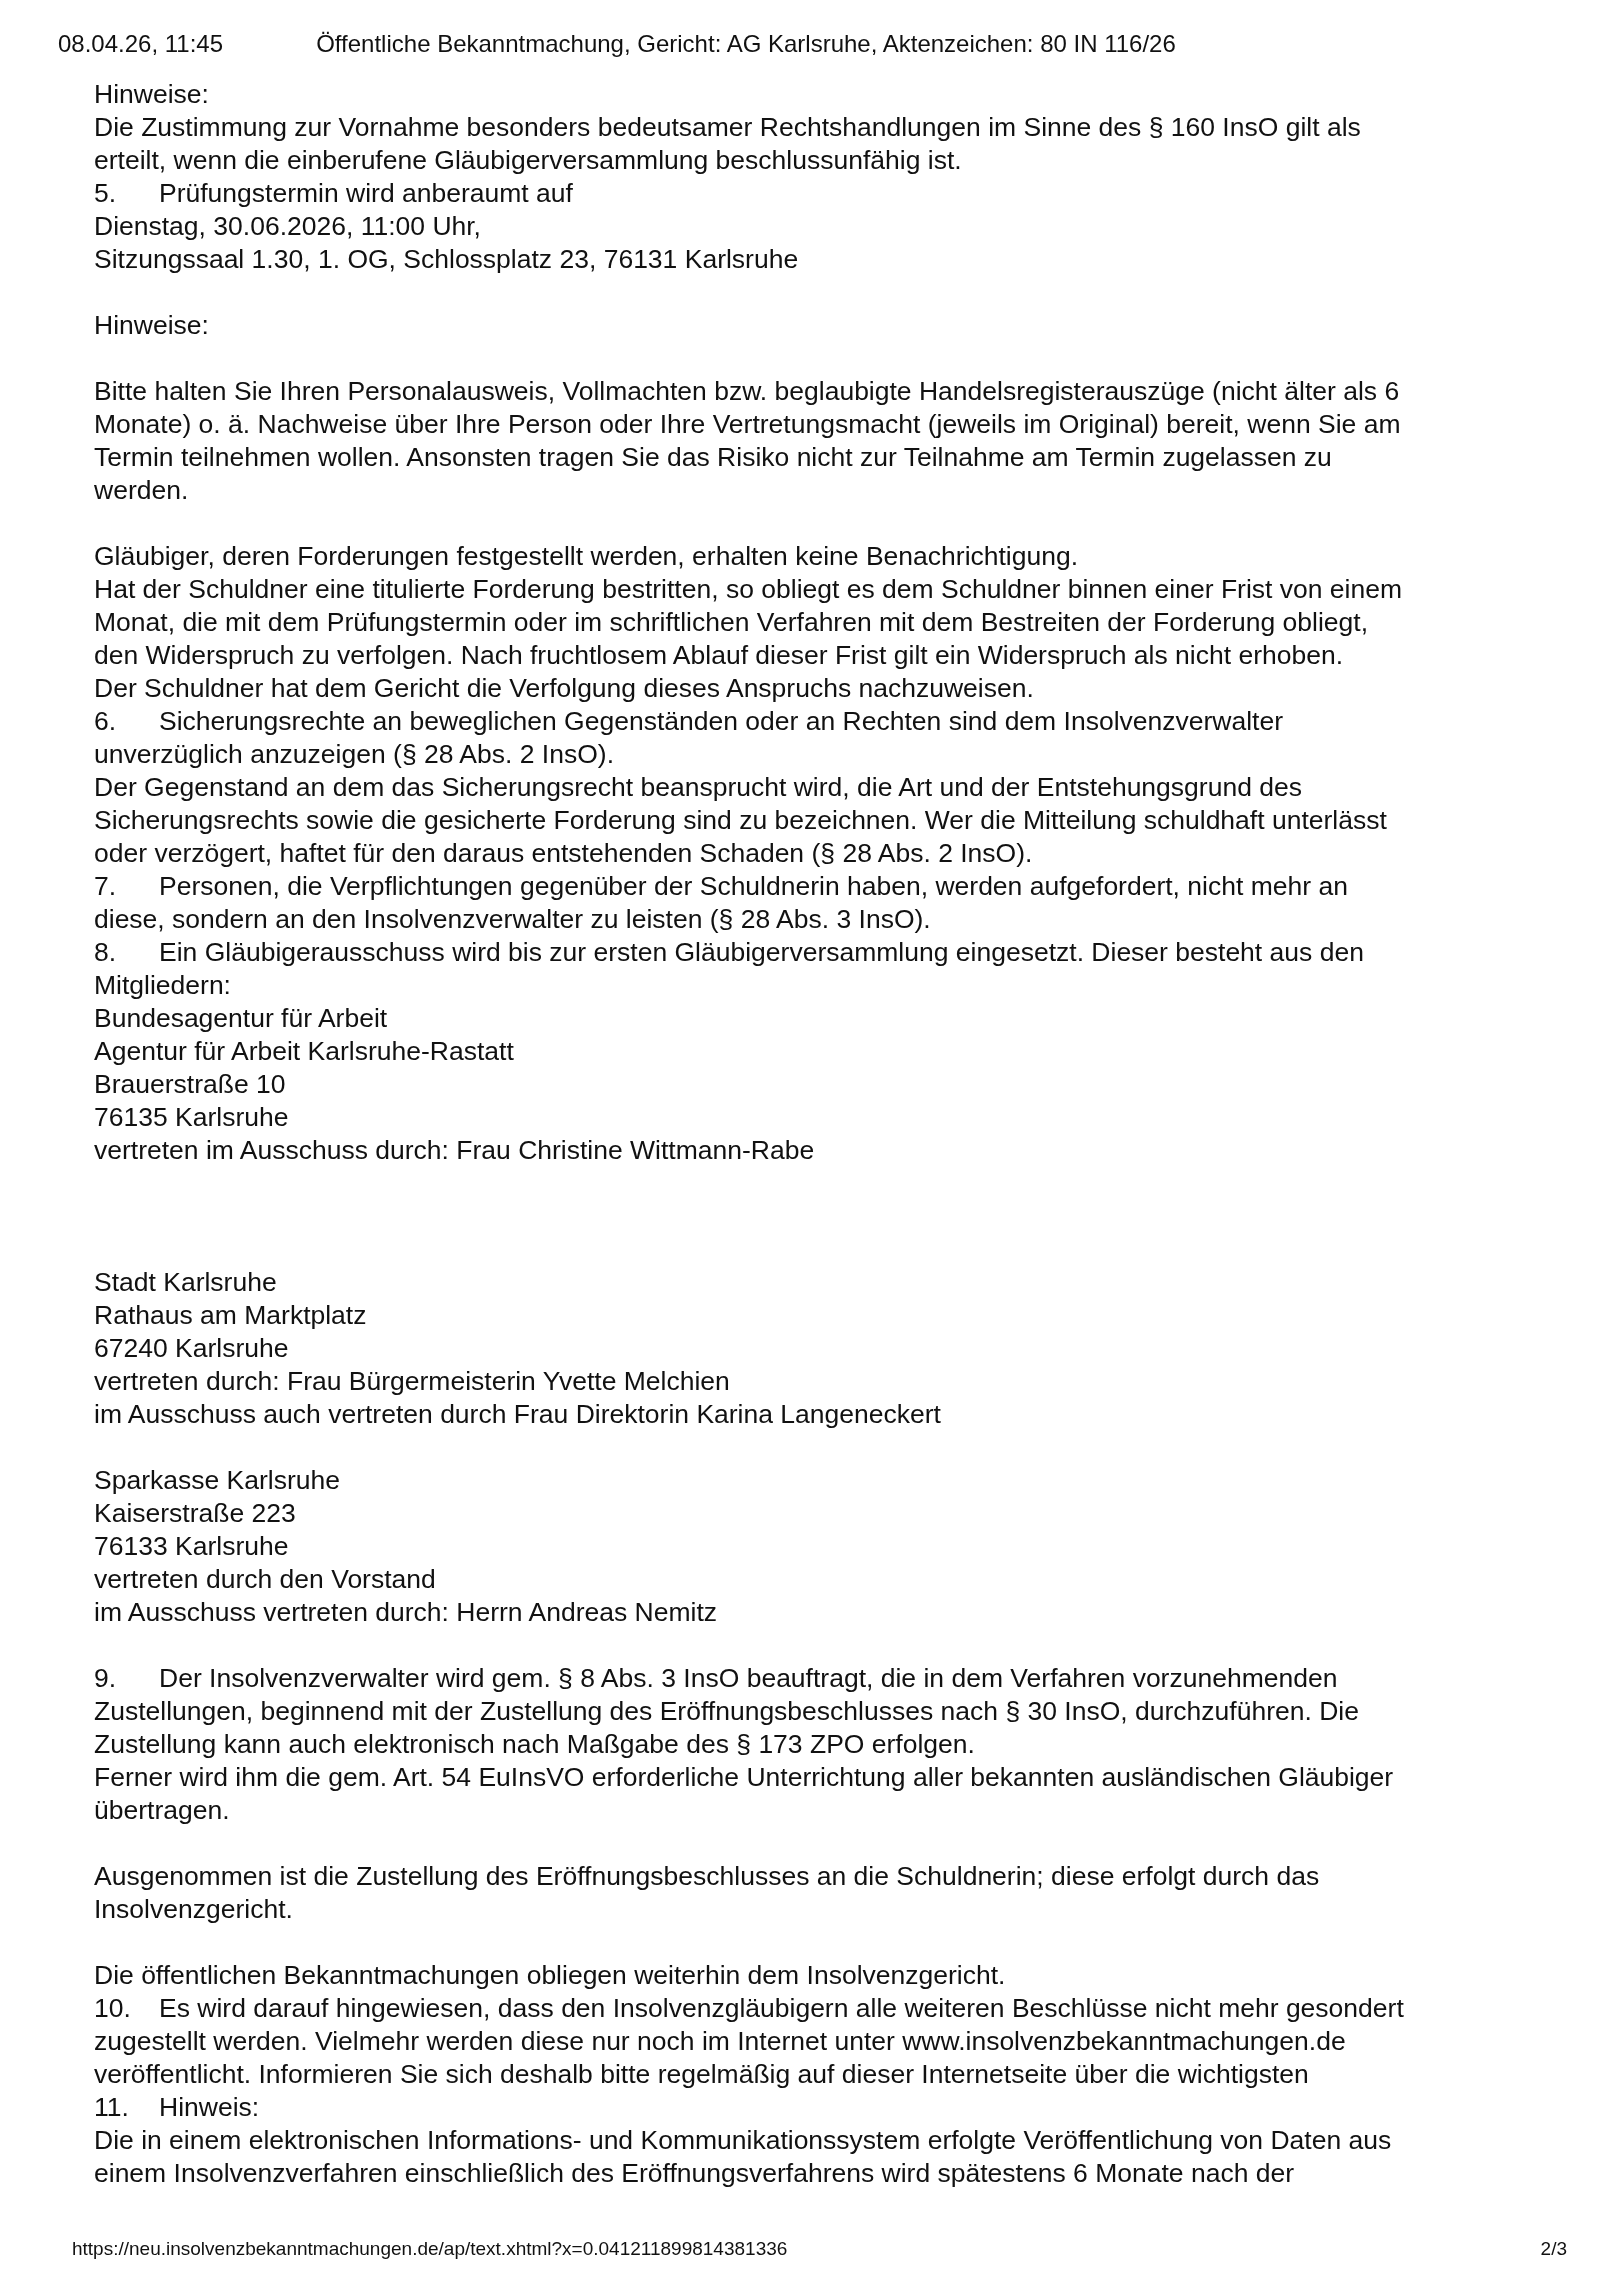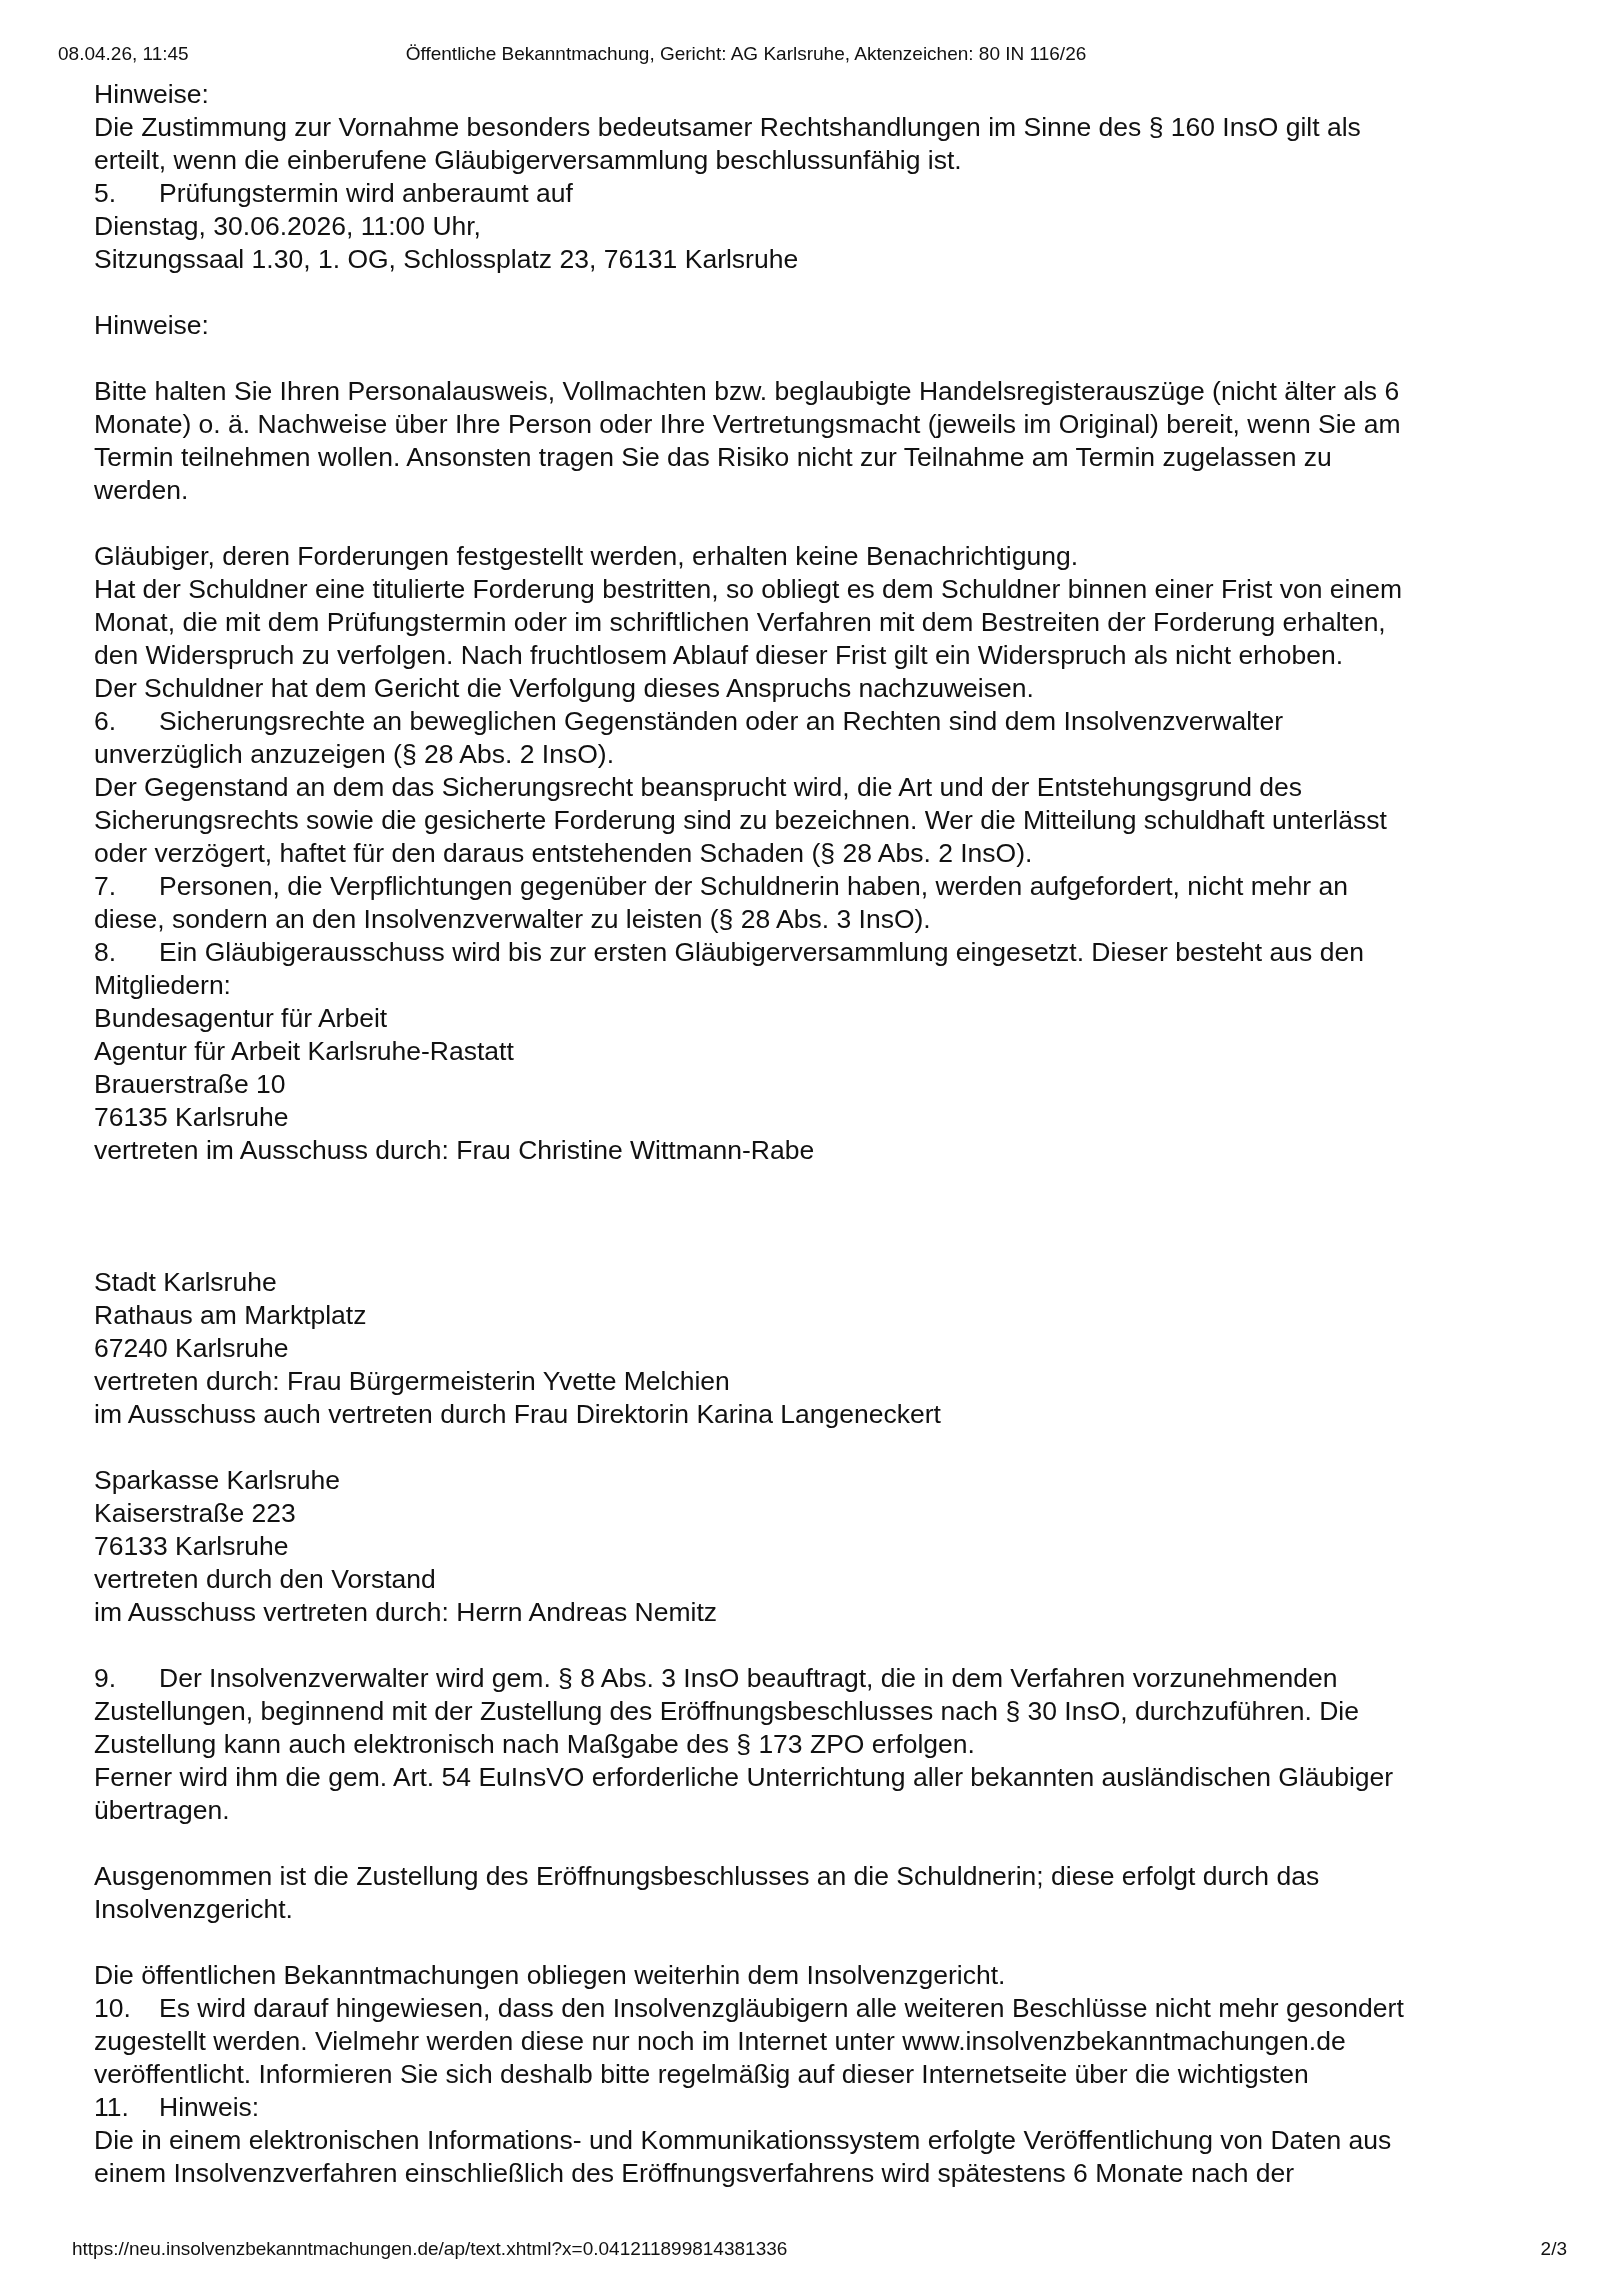--- a/index.html
+++ b/index.html
@@ -10,22 +10,22 @@
     body {
       width: 1620px;
       height: 2293px;
       position: relative;
       overflow: hidden;
       font-family: "Liberation Sans", sans-serif;
       color: #111111;
     }
     .hdr {
       position: absolute;
-      top: 42px;
-      font-size: 19px;
+      top: 32px;
+      font-size: 24px;
       line-height: 23px;
       white-space: nowrap;
     }
     .hdr-left { left: 58px; }
     .hdr-title { left: 0; width: 1492px; text-align: center; }
     .content {
       position: absolute;
       left: 94px;
       top: 78px;
       width: 1469px;
@@ -67,21 +67,21 @@
     <div class="line"><span></span></div>
     <div class="line"><span>Hinweise:</span></div>
     <div class="line"><span></span></div>
     <div class="line"><span>Bitte halten Sie Ihren Personalausweis, Vollmachten bzw. beglaubigte Handelsregisterauszüge (nicht älter als 6</span></div>
     <div class="line"><span>Monate) o. ä. Nachweise über Ihre Person oder Ihre Vertretungsmacht (jeweils im Original) bereit, wenn Sie am</span></div>
     <div class="line"><span>Termin teilnehmen wollen. Ansonsten tragen Sie das Risiko nicht zur Teilnahme am Termin zugelassen zu</span></div>
     <div class="line"><span>werden.</span></div>
     <div class="line"><span></span></div>
     <div class="line"><span>Gläubiger, deren Forderungen festgestellt werden, erhalten keine Benachrichtigung.</span></div>
     <div class="line"><span>Hat der Schuldner eine titulierte Forderung bestritten, so obliegt es dem Schuldner binnen einer Frist von einem</span></div>
-    <div class="line"><span>Monat, die mit dem Prüfungstermin oder im schriftlichen Verfahren mit dem Bestreiten der Forderung erhalten,</span></div>
+    <div class="line"><span>Monat, die mit dem Prüfungstermin oder im schriftlichen Verfahren mit dem Bestreiten der Forderung obliegt,</span></div>
     <div class="line"><span>den Widerspruch zu verfolgen. Nach fruchtlosem Ablauf dieser Frist gilt ein Widerspruch als nicht erhoben.</span></div>
     <div class="line"><span>Der Schuldner hat dem Gericht die Verfolgung dieses Anspruchs nachzuweisen.</span></div>
     <div class="line"><span class="num">6.</span><span>Sicherungsrechte an beweglichen Gegenständen oder an Rechten sind dem Insolvenzverwalter</span></div>
     <div class="line"><span>unverzüglich anzuzeigen (§ 28 Abs. 2 InsO).</span></div>
     <div class="line"><span>Der Gegenstand an dem das Sicherungsrecht beansprucht wird, die Art und der Entstehungsgrund des</span></div>
     <div class="line"><span>Sicherungsrechts sowie die gesicherte Forderung sind zu bezeichnen. Wer die Mitteilung schuldhaft unterlässt</span></div>
     <div class="line"><span>oder verzögert, haftet für den daraus entstehenden Schaden (§ 28 Abs. 2 InsO).</span></div>
     <div class="line"><span class="num">7.</span><span>Personen, die Verpflichtungen gegenüber der Schuldnerin haben, werden aufgefordert, nicht mehr an</span></div>
     <div class="line"><span>diese, sondern an den Insolvenzverwalter zu leisten (§ 28 Abs. 3 InsO).</span></div>
     <div class="line"><span class="num">8.</span><span>Ein Gläubigerausschuss wird bis zur ersten Gläubigerversammlung eingesetzt. Dieser besteht aus den</span></div>

